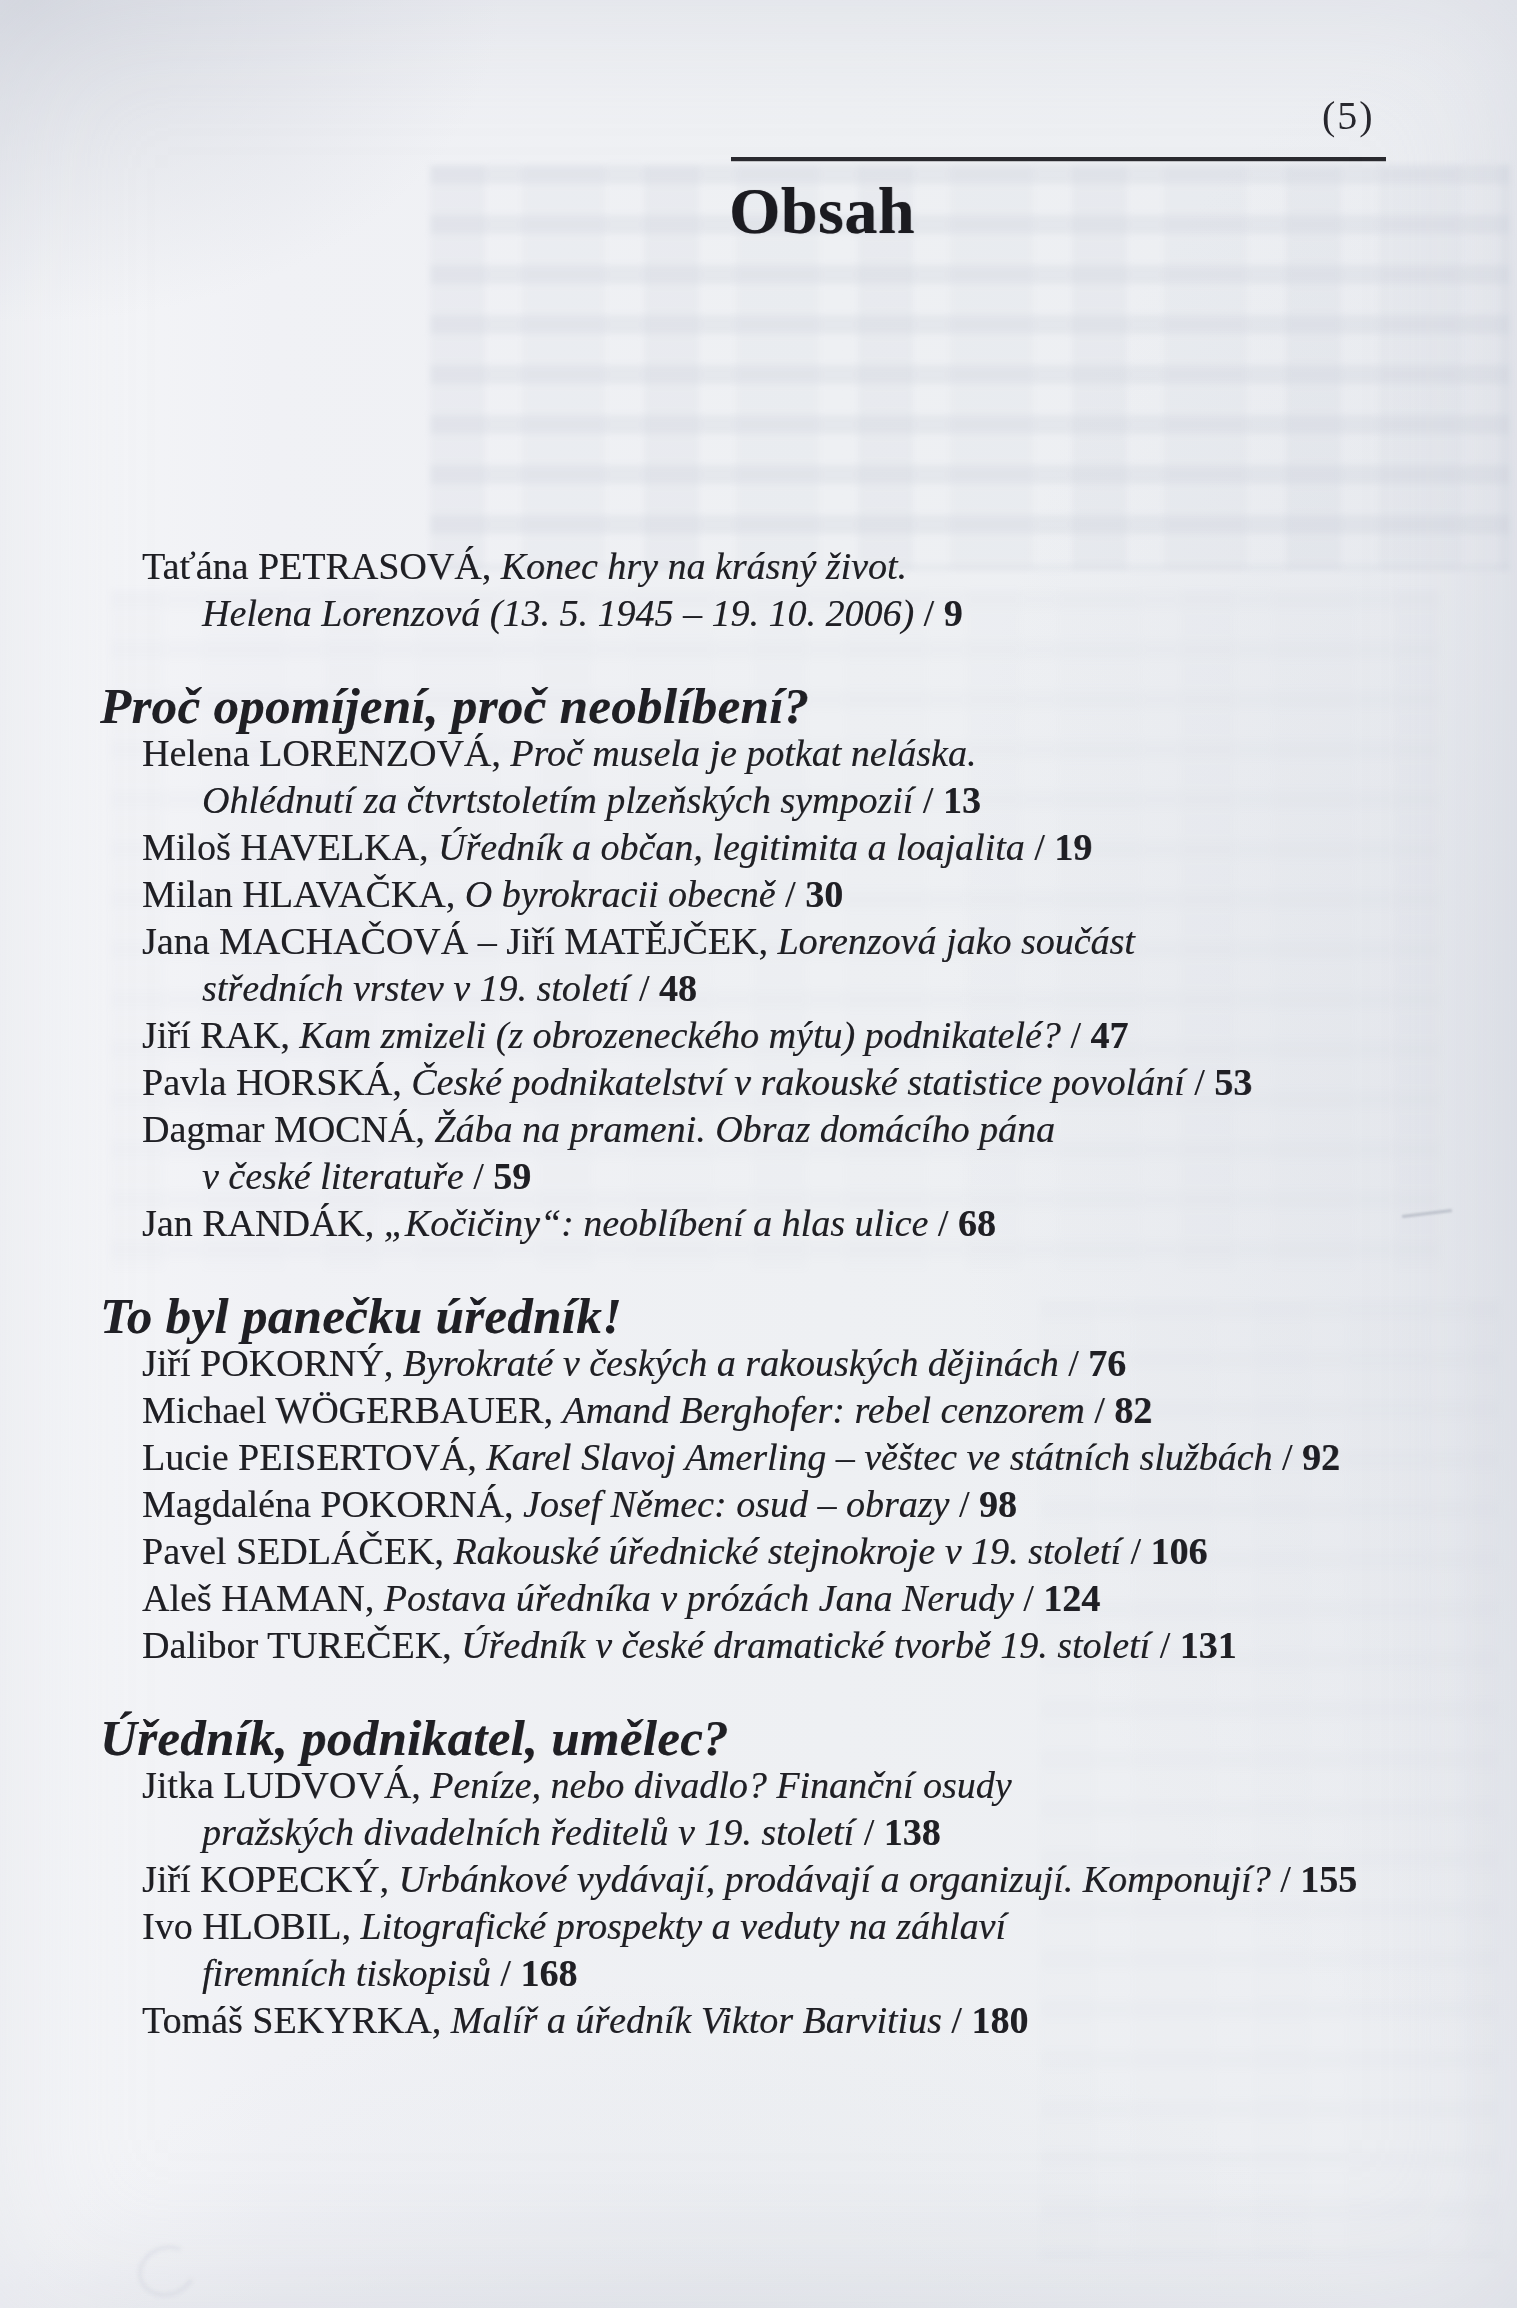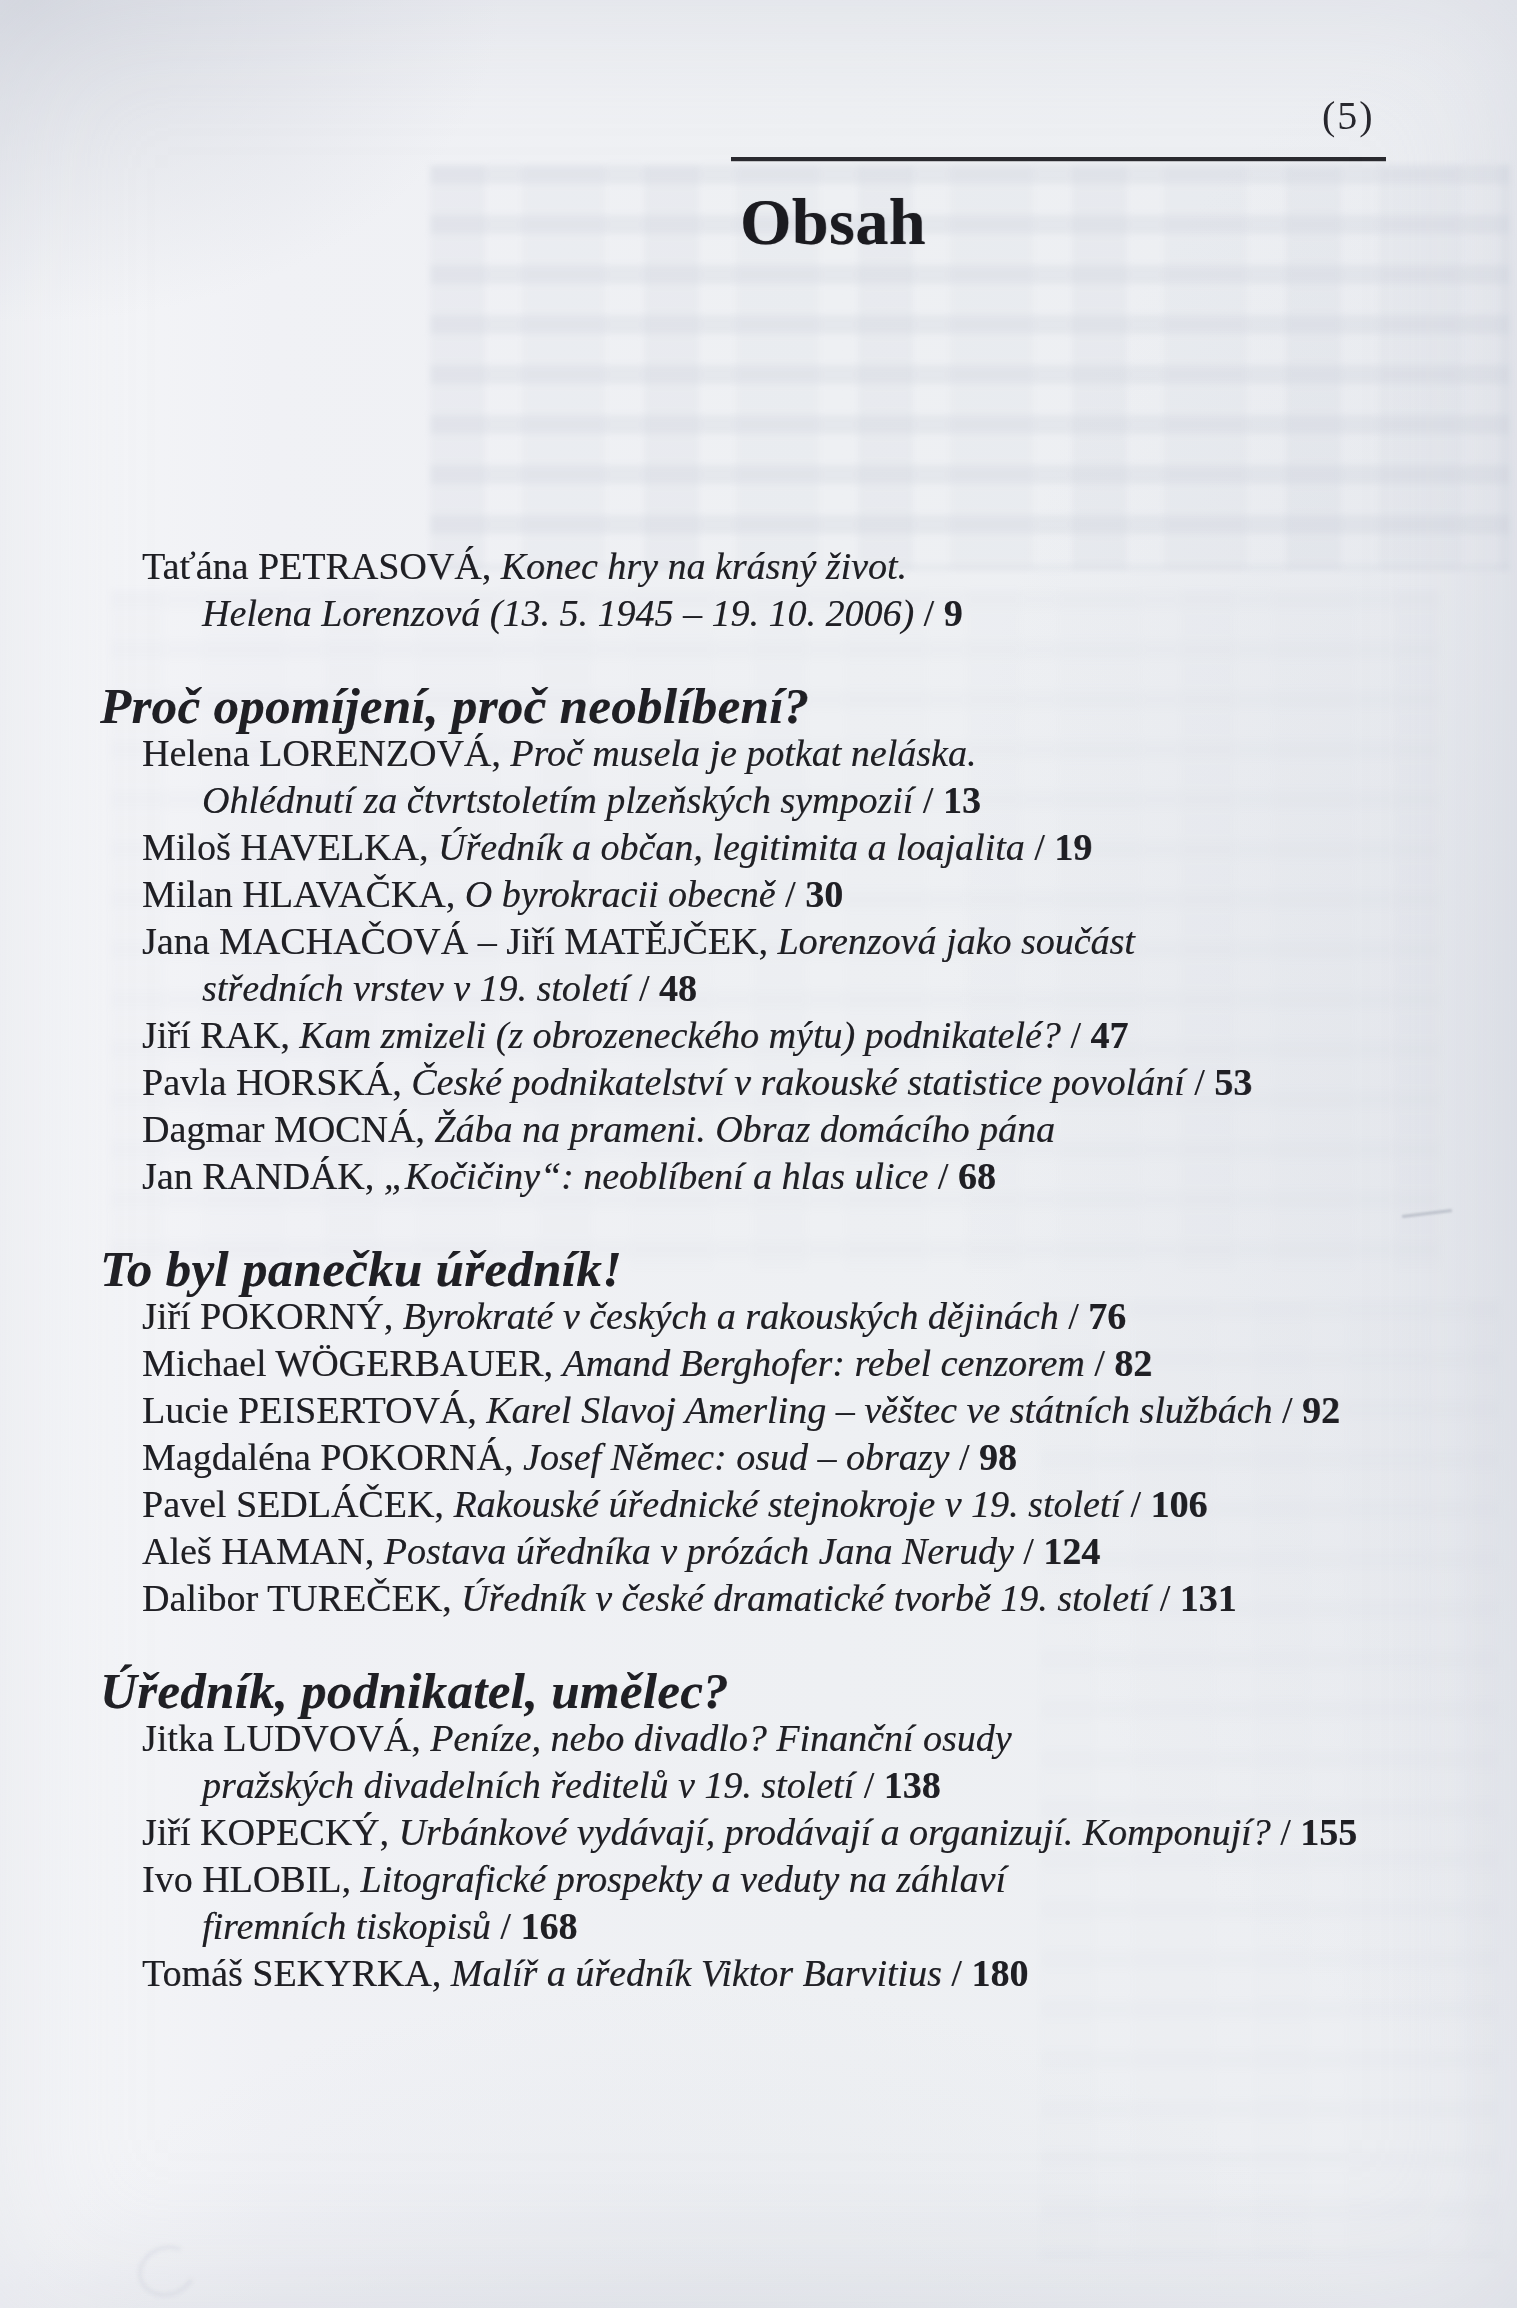--- a/index.html
+++ b/index.html
@@ -48,21 +48,21 @@
 
   .rule {
     position: absolute; left: 731px; top: 157px;
     width: 655px; height: 4px;
     background: #2a2a2f;
     box-shadow: 0 0.5px 0 rgba(42,42,47,0.45);
   }
 
   .title {
     position: absolute; left: 724px; top: 168px;
-    margin: 16px;
+    margin: 5px;
     font-size: 66px; font-weight: bold; letter-spacing: 0.5px;
     color: #1b1b20;
     text-shadow: 0.4px 0.4px 0.7px rgba(20,20,25,0.55);
   }
 
   .toc {
     position: absolute; left: 100px; top: 543px; width: 1390px;
     font-size: 38px; line-height: 47px;
     text-shadow: 0.35px 0.35px 0.55px rgba(22,22,28,0.5);
   }
@@ -114,20 +114,21 @@
       <div class="toc-heading">Proč opomíjení, proč neoblíbení?</div>
       <div class="toc-line"><span class="au">Helena LORENZOVÁ, </span><span class="ttl">Proč musela je potkat neláska.</span></div>
       <div class="toc-line cont"><span class="ttl">Ohlédnutí za čtvrtstoletím plzeňských sympozií</span><span class="sep">&nbsp;/&nbsp;</span><span class="pg">13</span></div>
       <div class="toc-line"><span class="au">Miloš HAVELKA, </span><span class="ttl">Úředník a občan, legitimita a loajalita</span><span class="sep">&nbsp;/&nbsp;</span><span class="pg">19</span></div>
       <div class="toc-line"><span class="au">Milan HLAVAČKA, </span><span class="ttl">O byrokracii obecně</span><span class="sep">&nbsp;/&nbsp;</span><span class="pg">30</span></div>
       <div class="toc-line"><span class="au">Jana MACHAČOVÁ – Jiří MATĚJČEK, </span><span class="ttl">Lorenzová jako součást</span></div>
       <div class="toc-line cont"><span class="ttl">středních vrstev v 19. století</span><span class="sep">&nbsp;/&nbsp;</span><span class="pg">48</span></div>
       <div class="toc-line"><span class="au">Jiří RAK, </span><span class="ttl">Kam zmizeli (z obrozeneckého mýtu) podnikatelé?</span><span class="sep">&nbsp;/&nbsp;</span><span class="pg">47</span></div>
       <div class="toc-line"><span class="au">Pavla HORSKÁ, </span><span class="ttl">České podnikatelství v rakouské statistice povolání</span><span class="sep">&nbsp;/&nbsp;</span><span class="pg">53</span></div>
       <div class="toc-line"><span class="au">Dagmar MOCNÁ, </span><span class="ttl">Žába na prameni. Obraz domácího pána</span></div>
+      <div class="toc-line cont"><span class="ttl">v české literatuře</span><span class="sep">&nbsp;/&nbsp;</span><span class="pg">59</span></div>
       <div class="toc-line"><span class="au">Jan RANDÁK, </span><span class="ttl">„Kočičiny“: neoblíbení a hlas ulice</span><span class="sep">&nbsp;/&nbsp;</span><span class="pg">68</span></div>
       <div class="toc-heading">To byl panečku úředník!</div>
       <div class="toc-line"><span class="au">Jiří POKORNÝ, </span><span class="ttl">Byrokraté v českých a rakouských dějinách</span><span class="sep">&nbsp;/&nbsp;</span><span class="pg">76</span></div>
       <div class="toc-line"><span class="au">Michael WÖGERBAUER, </span><span class="ttl">Amand Berghofer: rebel cenzorem</span><span class="sep">&nbsp;/&nbsp;</span><span class="pg">82</span></div>
       <div class="toc-line"><span class="au">Lucie PEISERTOVÁ, </span><span class="ttl">Karel Slavoj Amerling – věštec ve státních službách</span><span class="sep">&nbsp;/&nbsp;</span><span class="pg">92</span></div>
       <div class="toc-line"><span class="au">Magdaléna POKORNÁ, </span><span class="ttl">Josef Němec: osud – obrazy</span><span class="sep">&nbsp;/&nbsp;</span><span class="pg">98</span></div>
       <div class="toc-line"><span class="au">Pavel SEDLÁČEK, </span><span class="ttl">Rakouské úřednické stejnokroje v 19. století</span><span class="sep">&nbsp;/&nbsp;</span><span class="pg">106</span></div>
       <div class="toc-line"><span class="au">Aleš HAMAN, </span><span class="ttl">Postava úředníka v prózách Jana Nerudy</span><span class="sep">&nbsp;/&nbsp;</span><span class="pg">124</span></div>
       <div class="toc-line"><span class="au">Dalibor TUREČEK, </span><span class="ttl">Úředník v české dramatické tvorbě 19. století</span><span class="sep">&nbsp;/&nbsp;</span><span class="pg">131</span></div>
       <div class="toc-heading">Úředník, podnikatel, umělec?</div>

